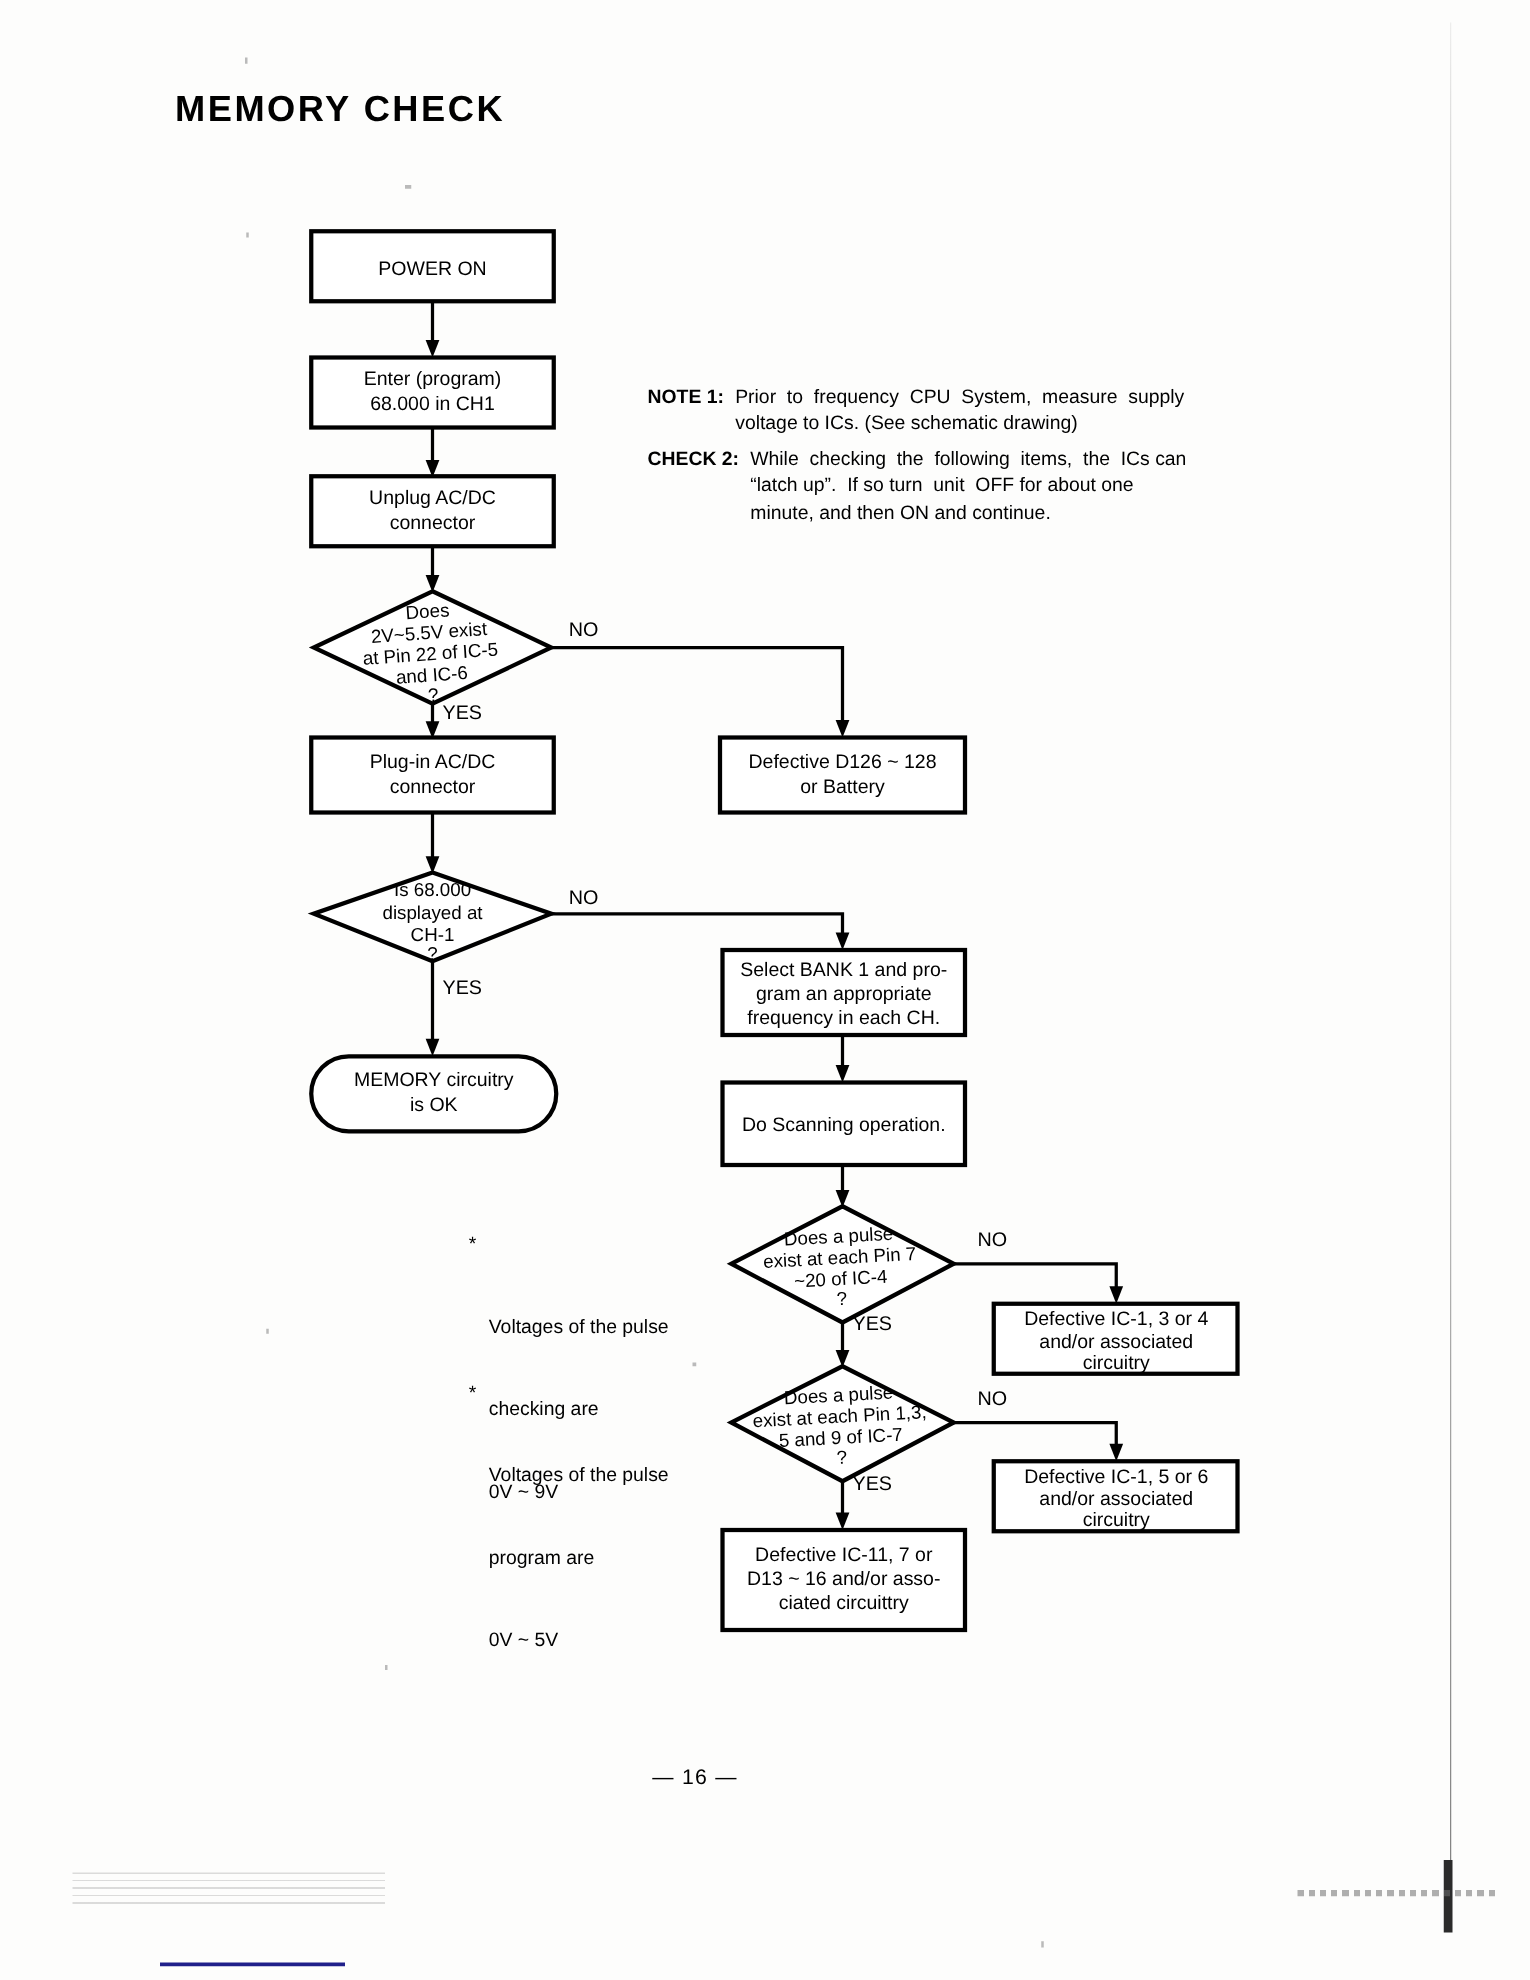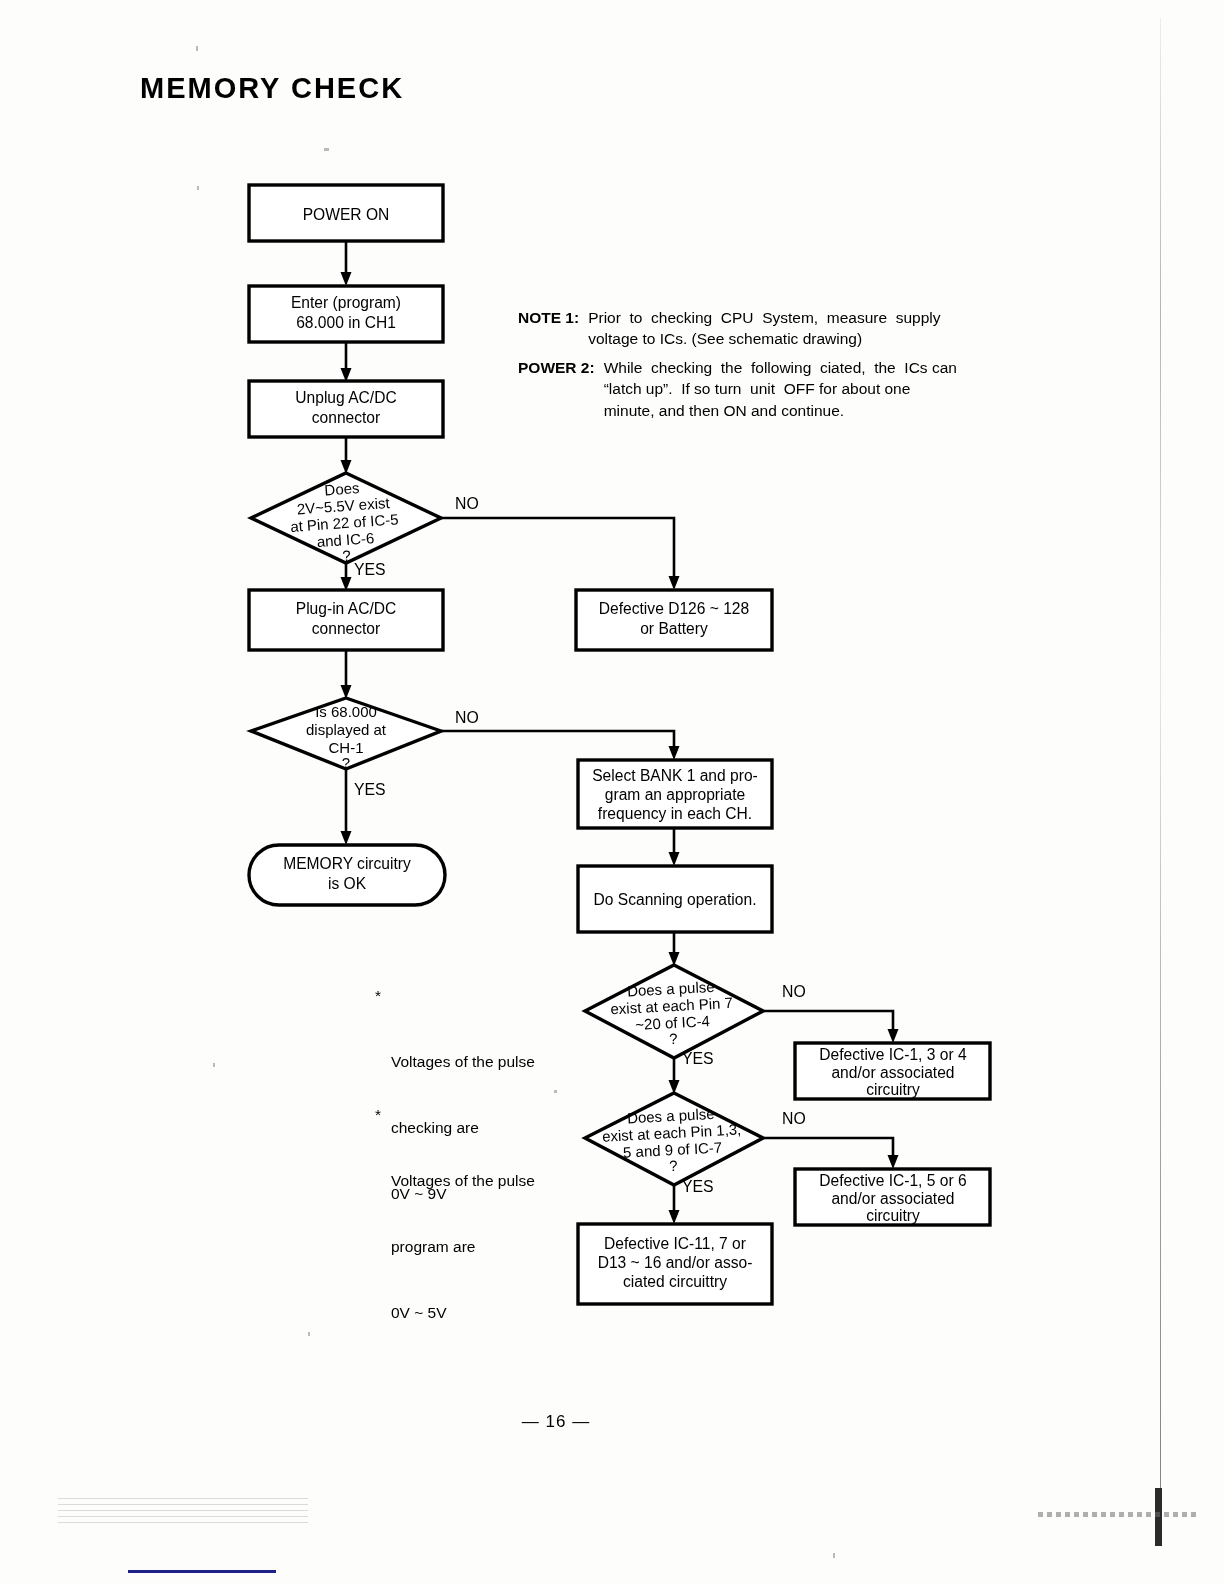--- a/index.html
+++ b/index.html
@@ -156,28 +156,28 @@
 <body>
 
 <div id="page">
 
   <div id="title">MEMORY CHECK</div>
 
   <div id="notes">
     <div class="note-row">
       <div class="note-label">NOTE 1:</div>
       <div class="note-body">
-        <span>Prior  to  checking  CPU  System,  measure  supply</span>
+        <span>Prior  to  frequency  CPU  System,  measure  supply</span>
         <span>voltage to ICs. (See schematic drawing)</span>
       </div>
     </div>
     <div class="note-row">
-      <div class="note-label">POWER 2:</div>
+      <div class="note-label">CHECK 2:</div>
       <div class="note-body">
-        <span>While  checking  the  following  ciated,  the  ICs can</span>
+        <span>While  checking  the  following  items,  the  ICs can</span>
         <span>“latch up”.  If so turn  unit  OFF for about one</span>
         <span>minute, and then ON and continue.</span>
       </div>
     </div>
   </div>
 
   <div class="annot" id="annot-1">
     <span class="star">*</span>
     <div>Voltages of the pulse</div>
     <div>checking are</div>

